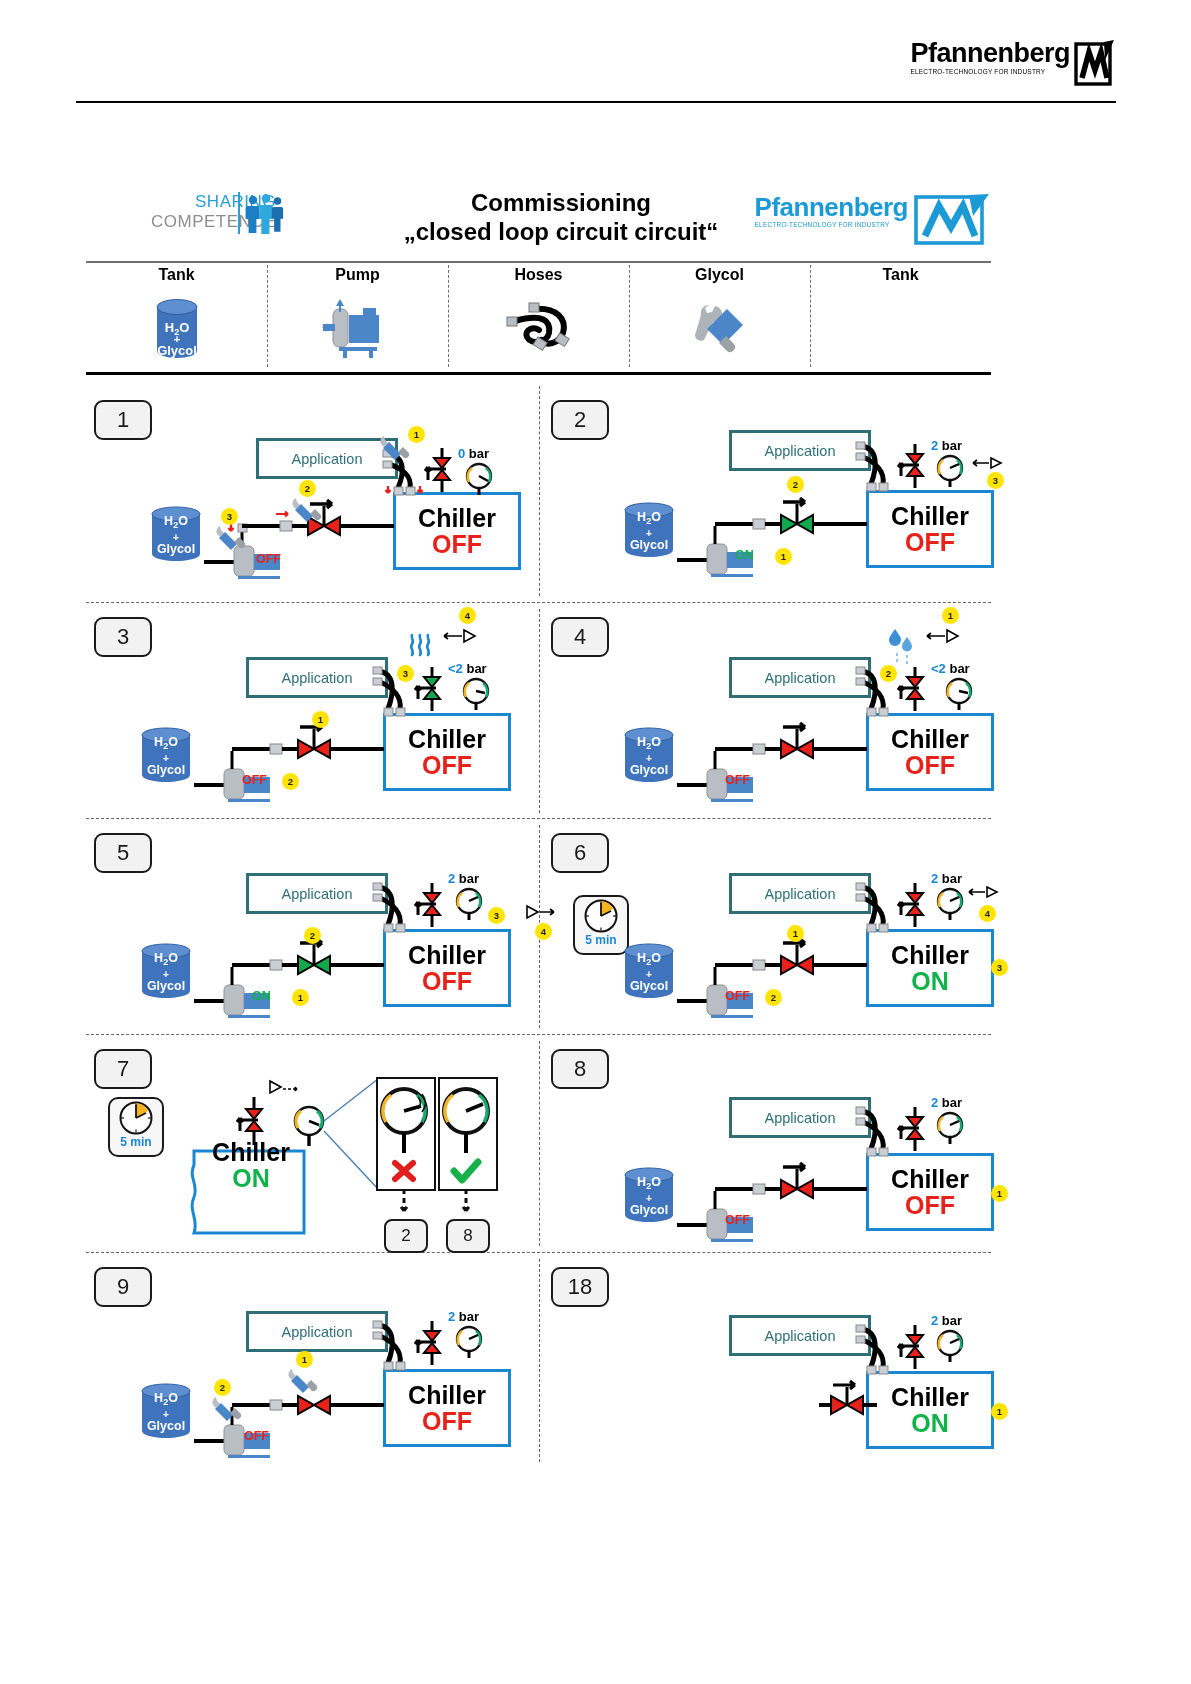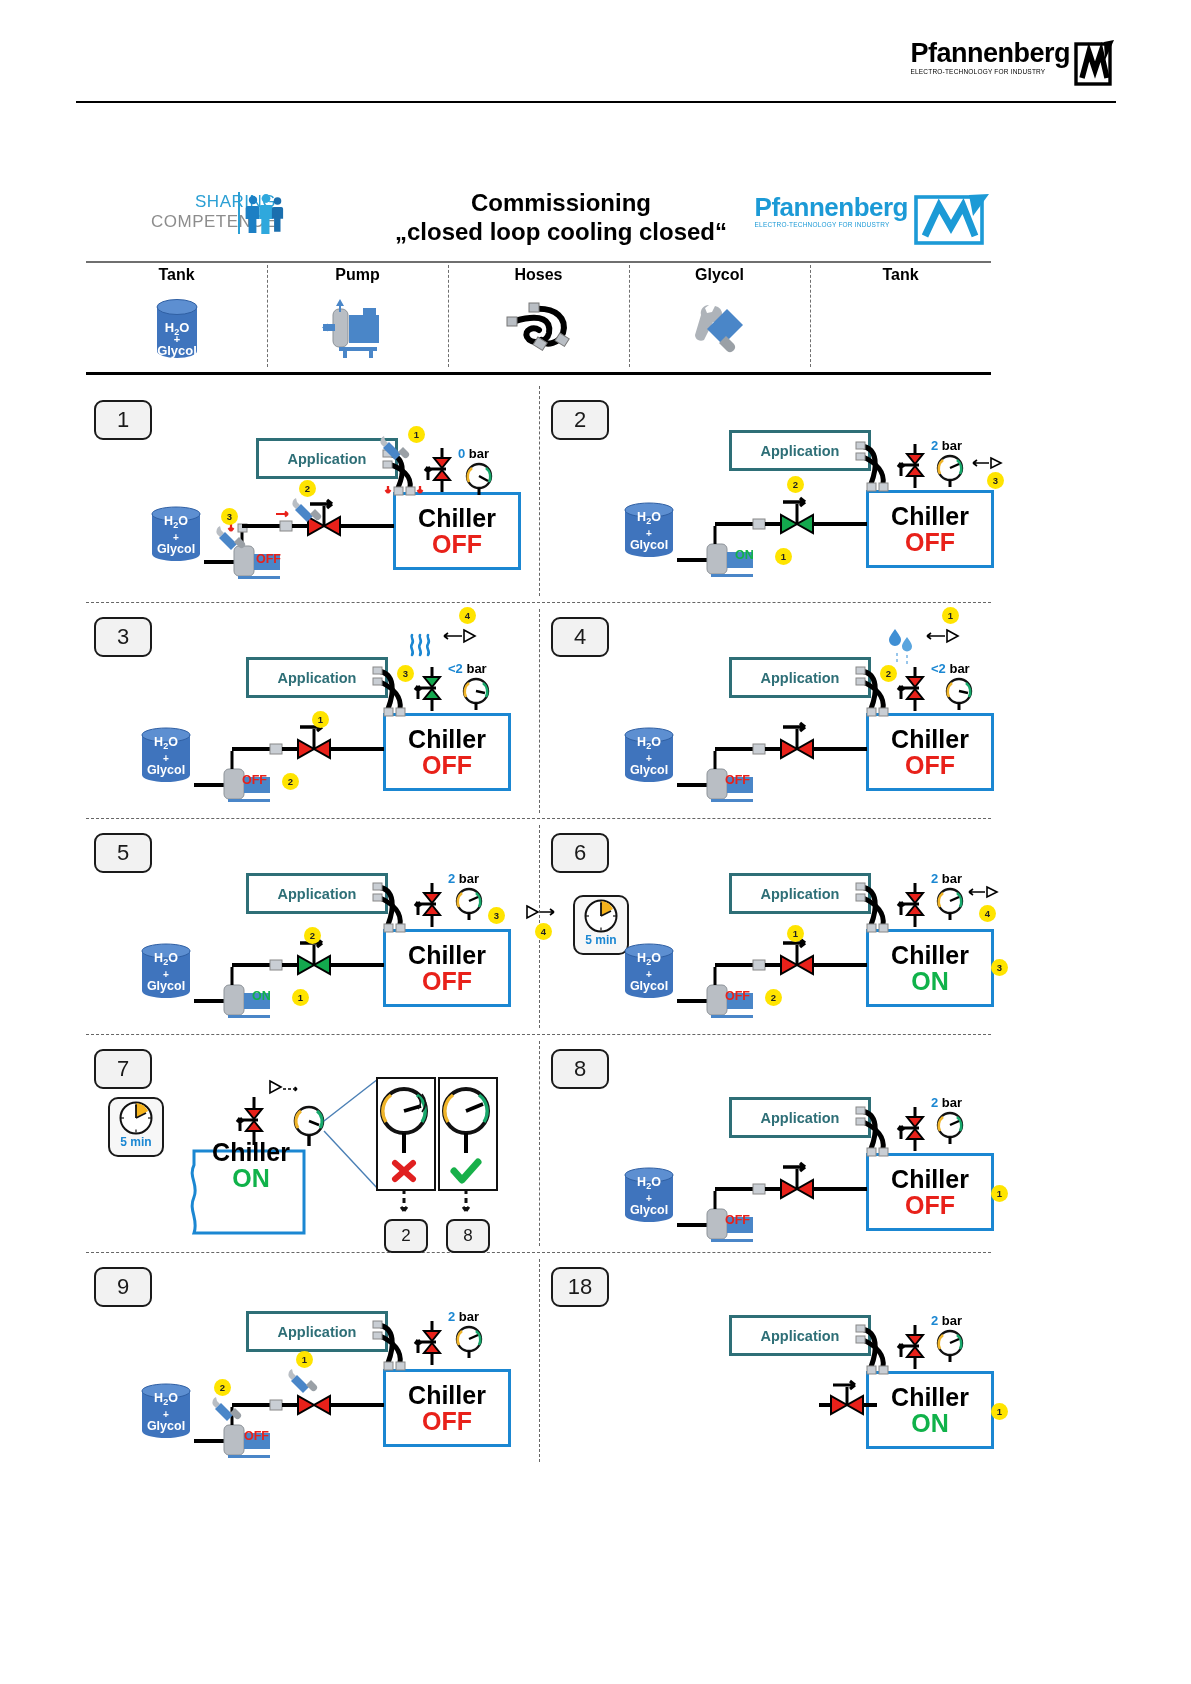--- a/index.html
+++ b/index.html
@@ -50,21 +50,21 @@
 
   .stepnum{position:absolute;width:54px;height:36px;border:2.2px solid #1a1a1a;border-radius:9px;
            background:#f2f2f2;display:flex;align-items:center;justify-content:center;
            font-size:22px;color:#1a1a1a;}
 
   .scene{position:absolute;}
 
   
   .appbox{position:absolute;border:3px solid #2e6f77;background:#fff;
           display:flex;align-items:center;justify-content:center;
-          font-size:14.5px;font-weight:bold;color:#2e6f77;}
+          font-size:14.5px;font-weight:normal;color:#2e6f77;}
   .chillerbox{position:absolute;border:3px solid #1b87d2;background:#fff;
               display:flex;flex-direction:column;align-items:center;justify-content:center;}
   .chillerbox .cname{font-size:25px;font-weight:bold;color:#000;line-height:1.05;}
   .chillerbox .cstate{font-size:25px;font-weight:bold;line-height:1.05;}
   .cstate.off{color:#e8211a;}
   .cstate.on{color:#10b24a;}
 
   .badge{position:absolute;width:17px;height:17px;border-radius:50%;background:#ffe400;
          display:flex;align-items:center;justify-content:center;font-size:9.5px;font-weight:bold;color:#222;}
 
@@ -127,21 +127,21 @@
         <path d="M17.3 13 h9.4 a2 2 0 0 1 2 2 v12 h-3.2 v15 h-8.2 v-15 h-2 v-12 a2 2 0 0 1 2 -2 z"></path>
       </g>
       <g fill="#1b6fae">
         <circle cx="33.5" cy="9" r="3.8"></circle>
         <path d="M29.7 15 h7.6 a1.8 1.8 0 0 1 1.8 1.8 v10 h-2.6 v13 h-6.4 v-13 h-2.2 v-10 a1.8 1.8 0 0 1 1.8 -1.8 z"></path>
       </g>
     </svg>
 
     <div class="maintitle">
       <div class="t1">Commissioning</div>
-      <div class="t2">„closed loop cooling closed“</div>
+      <div class="t2">„closed loop circuit circuit“</div>
     </div>
 
     <div class="pfbox">
       <div>
         <div class="pf-word">Pfannenberg</div>
         <div class="pf-sub">ELECTRO-TECHNOLOGY FOR INDUSTRY</div>
       </div>
       <svg class="pf-mark" viewBox="0 0 78 52">
         <rect x="3" y="3" width="66" height="46" fill="#fff" stroke="#1c9ad6" stroke-width="3.6"></rect>
         <path d="M12 42 L26 12 L38 33 L50 12 L62 42" fill="none" stroke="#1c9ad6" stroke-width="7" stroke-linejoin="miter"></path>

